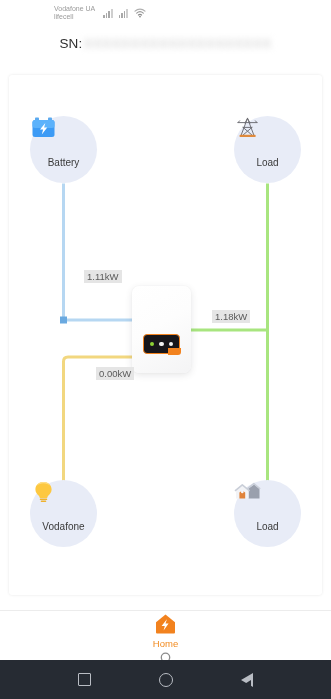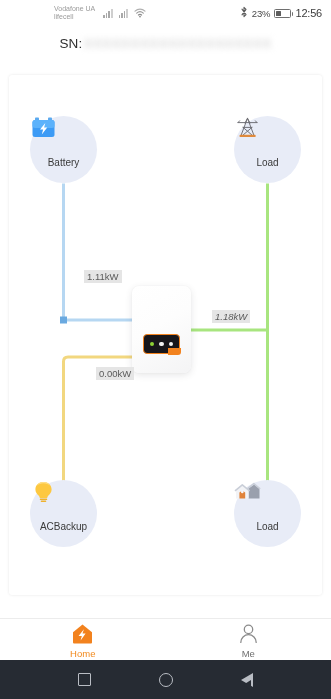--- a/index.html
+++ b/index.html
@@ -127,30 +127,31 @@
 
   
   .flabel{
     position:absolute;
     font-size:9.5px; color:#5a5a5a;
     background:#e5e5e5;
     padding:1px 3px;
     white-space:nowrap;
   }
   #label-battery { left:75px;  top:195px; }
-  #label-grid    { left:203px; top:235px;font-style:italic; }
+  #label-grid    { left:203px; top:235px; }
   #label-acbackup{ left:75px;  top:292px;margin-left:12px; }
 
   
   .tabbar{
     position:absolute; left:0; right:0; bottom:39px;
-    height:42px;
+    height:50px;
     background:#ffffff;
     border-top:1px solid #ececec;
     display:flex;
+    flex-direction:column;
   }
   .tab{
     flex:1;
     display:flex; flex-direction:column;
     align-items:center; justify-content:center;
     gap:3px;
     padding-top:2px;
   }
   .tab .tlabel{ font-size:9.5px; color:#6f6f6f; }
   .tab.active .tlabel{ color:#f28a1e; }
@@ -206,32 +207,20 @@
         <svg width="12" height="10" viewBox="0 0 12 10">
           <path d="M1 3.1 A7.5 7.5 0 0 1 11 3.1" stroke="#b0b0b0" stroke-width="1.2" fill="none" stroke-linecap="round"></path>
           <path d="M2.7 5.1 A5 5 0 0 1 9.3 5.1" stroke="#9a9a9a" stroke-width="1.2" fill="none" stroke-linecap="round"></path>
           <path d="M4.4 7.0 A2.6 2.6 0 0 1 7.6 7.0" stroke="#8a8a8a" stroke-width="1.2" fill="none" stroke-linecap="round"></path>
           <circle cx="6" cy="8.6" r="0.9" fill="#8a8a8a"></circle>
         </svg>
       </span>
     </div>
   </div>
 
-  <div class="sb-right">
-    <span>
-      <svg width="8" height="12" viewBox="0 0 8 12">
-        <path d="M2 3.2 L6 8.6 L4 10.6 L4 1.4 L6 3.4 L2 8.8" stroke="#5b5b5b" stroke-width="1.1" fill="none" stroke-linejoin="round" stroke-linecap="round"></path>
-      </svg>
-    </span>
-    <span class="sb-battpct">23%</span>
-    <span class="batt">
-        <span class="fill"></span>
-      </span>
-    <span class="sb-time">12:56</span>
-  </div>
 </div>
 
 <div class="titlebar">
   <div class="sn-wrap">
     <span class="sn-label">SN:</span>
     <span class="sn-value">XXXXXXXXXXXXXXXXXXXX</span>
   </div>
 </div>
 
 <div class="card">
@@ -283,21 +272,21 @@
 
     <div class="node" id="node-acbackup">
       <span class="nicon">
         <svg width="27" height="24" viewBox="0 0 27 24">
           <path d="M13.5 2 C8.6 2 5.4 5.4 5.4 9.5 C5.4 12.4 7.2 14 8.6 15.6 C9.4 16.5 9.7 17.2 9.8 18.1 L17.2 18.1 C17.3 17.2 17.6 16.5 18.4 15.6 C19.8 14 21.6 12.4 21.6 9.5 C21.6 5.4 18.4 2 13.5 2 Z" fill="#fdc840"></path>
           <path d="M13.5 2 C10.6 2 8.3 3.6 7.0 5.9 C8.3 4.2 10.6 3.2 13.5 3.2 C16.4 3.2 18.7 4.2 20.0 5.9 C18.7 3.6 16.4 2 13.5 2 Z" fill="#ffe08a"></path>
           <rect x="9.8" y="18.6" width="7.4" height="1.5" rx="0.7" fill="#efb12c"></rect>
           <rect x="10.7" y="20.6" width="5.6" height="1.4" rx="0.7" fill="#efb12c"></rect>
         </svg>
       </span>
-      <span class="nlabel">ACBackup</span>
+      <span class="nlabel">Vodafone</span>
     </div>
 
     <div class="node" id="node-load">
       <span class="nicon">
         <svg width="27" height="24" viewBox="0 0 27 24">
           <path d="M14.5 8.5 L20.2 4.6 L25.5 8.8 L25.5 18.5 L14.5 18.5 Z" fill="#9aa0ad"></path>
           <path d="M13.2 8.8 L19.8 3.6 L26.2 8.8" stroke="#c9ced8" stroke-width="1.5" fill="none" stroke-linejoin="round"></path>
           <path d="M2 10.4 L8.3 5.6 L14.6 10.4 L14.6 18.5 L2 18.5 Z" fill="#f2f3f6"></path>
           <path d="M1 10.8 L8.3 4.9 L15.6 10.8" stroke="#c9ced8" stroke-width="1.6" fill="none" stroke-linejoin="round"></path>
           <path d="M5.4 18.5 L5.4 12.4 Q8.3 9.9 11.2 12.4 L11.2 18.5 Z" fill="#e0833a"></path>

